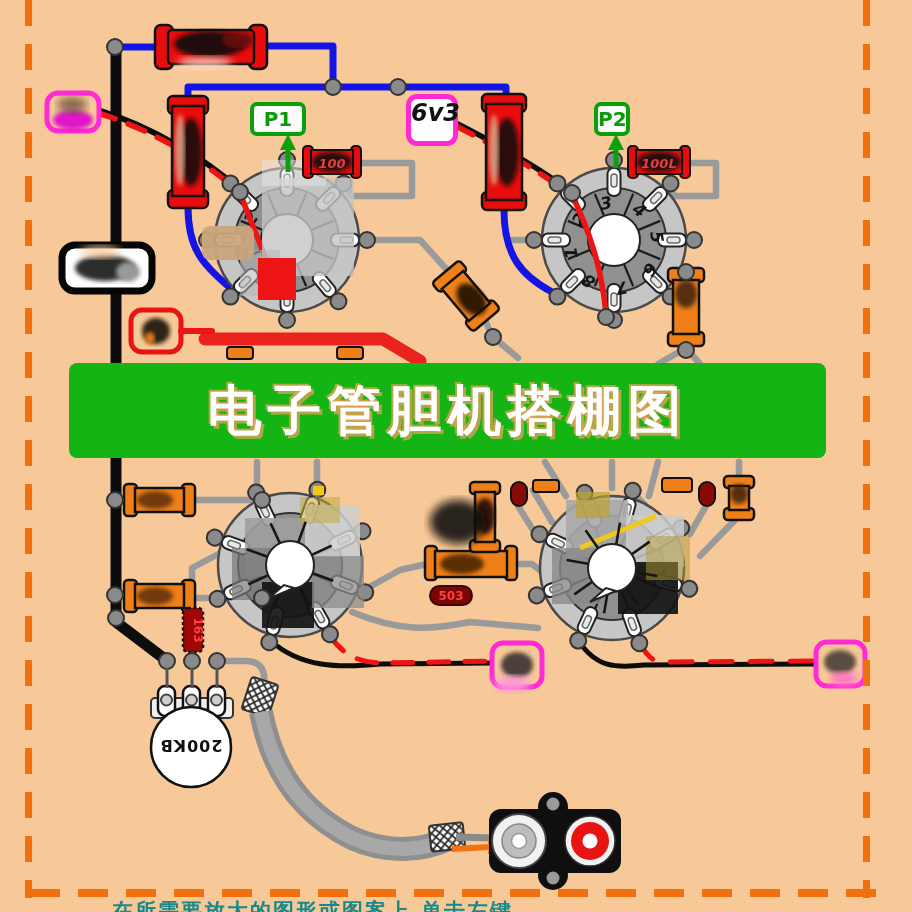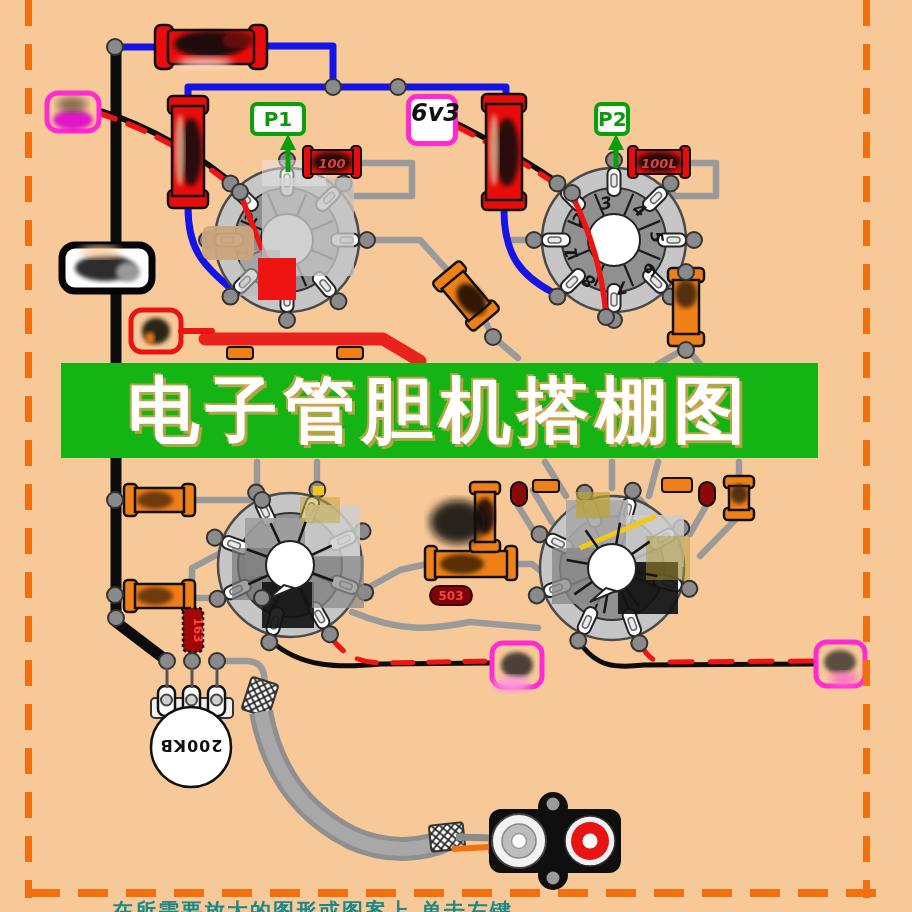--- a/index.html
+++ b/index.html
@@ -4,24 +4,24 @@
 <style>
   html,body{margin:0;padding:0;}
   body{width:912px;height:912px;overflow:hidden;font-family:"DejaVu Sans","Liberation Sans",sans-serif;}
   .page{position:relative;width:912px;height:912px;background:#f8c998;overflow:hidden;}
   .dash-v{position:absolute;top:0;bottom:14px;width:7px;
     background:repeating-linear-gradient(180deg,#f07010 0 26px,transparent 26px 44px);}
   .dash-h{position:absolute;height:8px;
     background:repeating-linear-gradient(90deg,#f07010 0 30px,transparent 30px 48px);}
   svg{position:absolute;left:0;top:0;}
   .lbl{position:absolute;box-sizing:border-box;text-align:center;}
-  .banner{left:61px;top:363px;width:757px;height:95px;background:#14b414;
-    color:#fff;font-size:72px;font-weight:900;line-height:95px;letter-spacing:6px;
+  .banner{left:69px;top:363px;width:757px;height:95px;background:#14b414;
+    color:#fff;font-size:54px;font-weight:900;line-height:95px;letter-spacing:6px;
     text-shadow:3px 3px 0 rgba(242,160,90,.7),-2px -2px 0 rgba(242,160,90,.7);
-    white-space:nowrap;overflow:hidden;}
+    white-space:nowrap;overflow:hidden;border-radius:8px;}
   .callout{border:4px solid #0aa00a;border-radius:7px;background:#fdfdfd;
     color:#0a9a0a;font-weight:bold;font-size:20px;line-height:27px;}
   .p1{left:250px;top:102px;width:56px;height:34px;}
   .p2{left:594px;top:102px;width:36px;height:34px;}
   .heater{left:375px;top:94px;width:52px;height:52px;border:5px solid #ff2ad4;
     border-radius:11px;background:#fff;color:#111;font-weight:900;font-style:italic;
     font-size:24px;line-height:28px;margin-left:31px;}
   .potlabel{left:156px;top:736px;width:70px;font-size:16px;font-weight:bold;color:#111;
     transform:rotate(180deg);letter-spacing:1px;}
   .caption{left:112px;top:897px;width:560px;font-size:21px;font-weight:bold;

